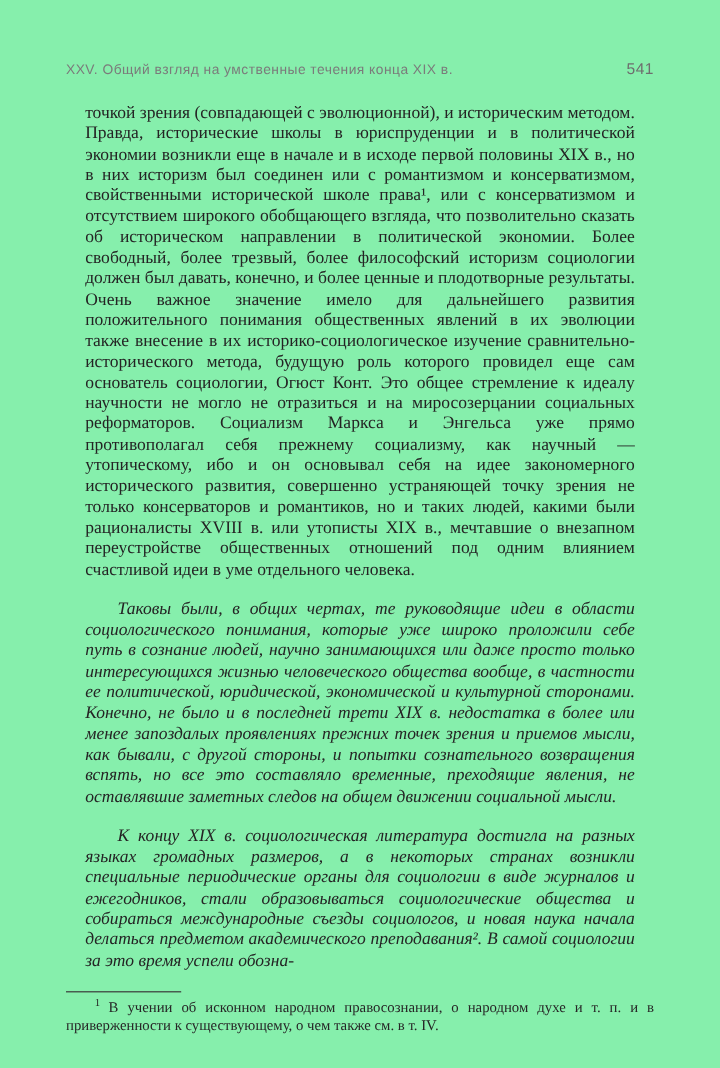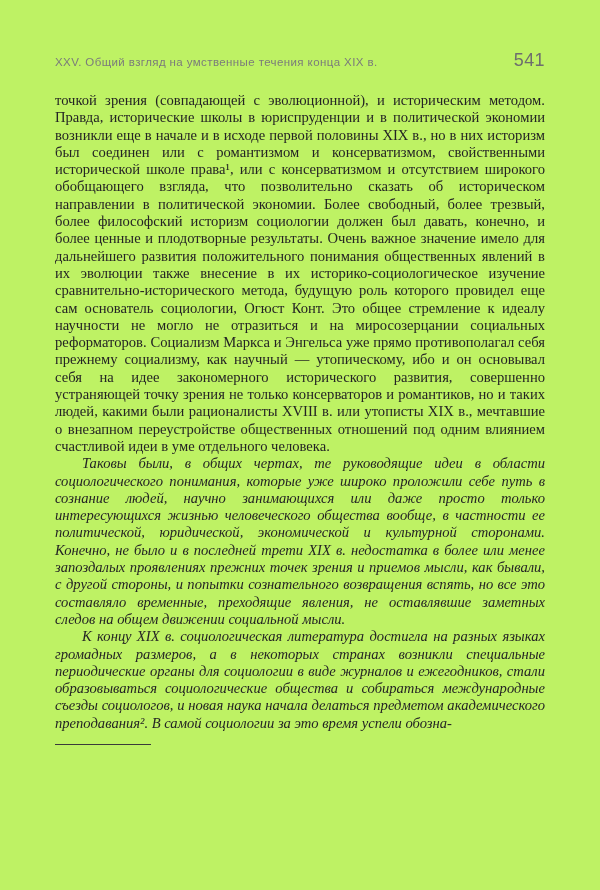--- a/index.html
+++ b/index.html
@@ -4,21 +4,21 @@
 <style>
   html, body {
     margin: 0;
     padding: 0;
     background: #ffffff;
   }
   .page {
     position: relative;
     width: 600px;
     height: 890px;
-    background: #bef264;
+    background: #86efac;
     box-sizing: border-box;
     padding: 50px 55px 0 55px;
     overflow: hidden;
     font-family: "Liberation Serif", serif;
     color: #232323;
   }
   .running-head {
     display: flex;
     justify-content: space-between;
     align-items: baseline;
@@ -27,30 +27,30 @@
     letter-spacing: 0.4px;
     color: #7b7b7b;
     margin-bottom: 21px;
   }
   .running-head .chapter {
     flex: 1 1 auto;
   }
   .running-head .pagenum {
     flex: 0 0 auto;
     color: #6e6e6e;
-    font-size: 18px;
+    font-size: 13px;
   }
   .body-text {
     font-size: 14.6px;
     line-height: 17.3px;
     text-align: justify;
     color: #242424;
   }
   .body-text p {
-    margin: 0;
+    margin: 16px;
   }
   .body-text p.indent {
     text-indent: 27px;
     font-style: italic;
   }
   .footnotes {
     margin-top: 12px;
     font-size: 12.3px;
     line-height: 15.2px;
     text-align: justify;
@@ -83,16 +83,17 @@
 
   <div class="body-text" id="body-text">
       <p class="">точкой зрения (совпадающей с эволюционной), и историческим методом. Правда, исторические школы в юриспруденции и в политической экономии возникли еще в начале и в исходе первой половины XIX в., но в них историзм был соединен или с романтизмом и консерватизмом, свойственными исторической школе права¹, или с консерватизмом и отсутствием широкого обобщающего взгляда, что позволительно сказать об историческом направлении в политической экономии. Более свободный, более трезвый, более философский историзм социологии должен был давать, конечно, и более ценные и плодотворные результаты. Очень важное значение имело для дальнейшего развития положительного понимания общественных явлений в их эволюции также внесение в их историко-социологическое изучение сравнительно-исторического метода, будущую роль которого провидел еще сам основатель социологии, Огюст Конт. Это общее стремление к идеалу научности не могло не отразиться и на миросозерцании социальных реформаторов. Социализм Маркса и Энгельса уже прямо противополагал себя прежнему социализму, как научный — утопическому, ибо и он основывал себя на идее закономерного исторического развития, совершенно устраняющей точку зрения не только консерваторов и романтиков, но и таких людей, какими были рационалисты XVIII в. или утописты XIX в., мечтавшие о внезапном переустройстве общественных отношений под одним влиянием счастливой идеи в уме отдельного человека.</p>
       <p class="indent">Таковы были, в общих чертах, те руководящие идеи в области социологического понимания, которые уже широко проложили себе путь в сознание людей, научно занимающихся или даже просто только интересующихся жизнью человеческого общества вообще, в частности ее политической, юридической, экономической и культурной сторонами. Конечно, не было и в последней трети XIX в. недостатка в более или менее запоздалых проявлениях прежних точек зрения и приемов мысли, как бывали, с другой стороны, и попытки сознательного возвращения вспять, но все это составляло временные, преходящие явления, не оставлявшие заметных следов на общем движении социальной мысли.</p>
       <p class="indent">К концу XIX в. социологическая литература достигла на разных языках громадных размеров, а в некоторых странах возникли специальные периодические органы для социологии в виде журналов и ежегодников, стали образовываться социологические общества и собираться международные съезды социологов, и новая наука начала делаться предметом академического преподавания². В самой социологии за это время успели обозна-</p>
     </div>
 
   <div class="footnotes">
     <div class="fn-rule"></div>
     <div id="footnote-list">
+        <p><sup>1</sup><span>В учении об исконном народном правосознании, о народном духе и т. п. и в приверженности к существующему, о чем также см. в т. IV.</span></p>
       </div>
   </div>
 
 </div>
 
 </body></html>

